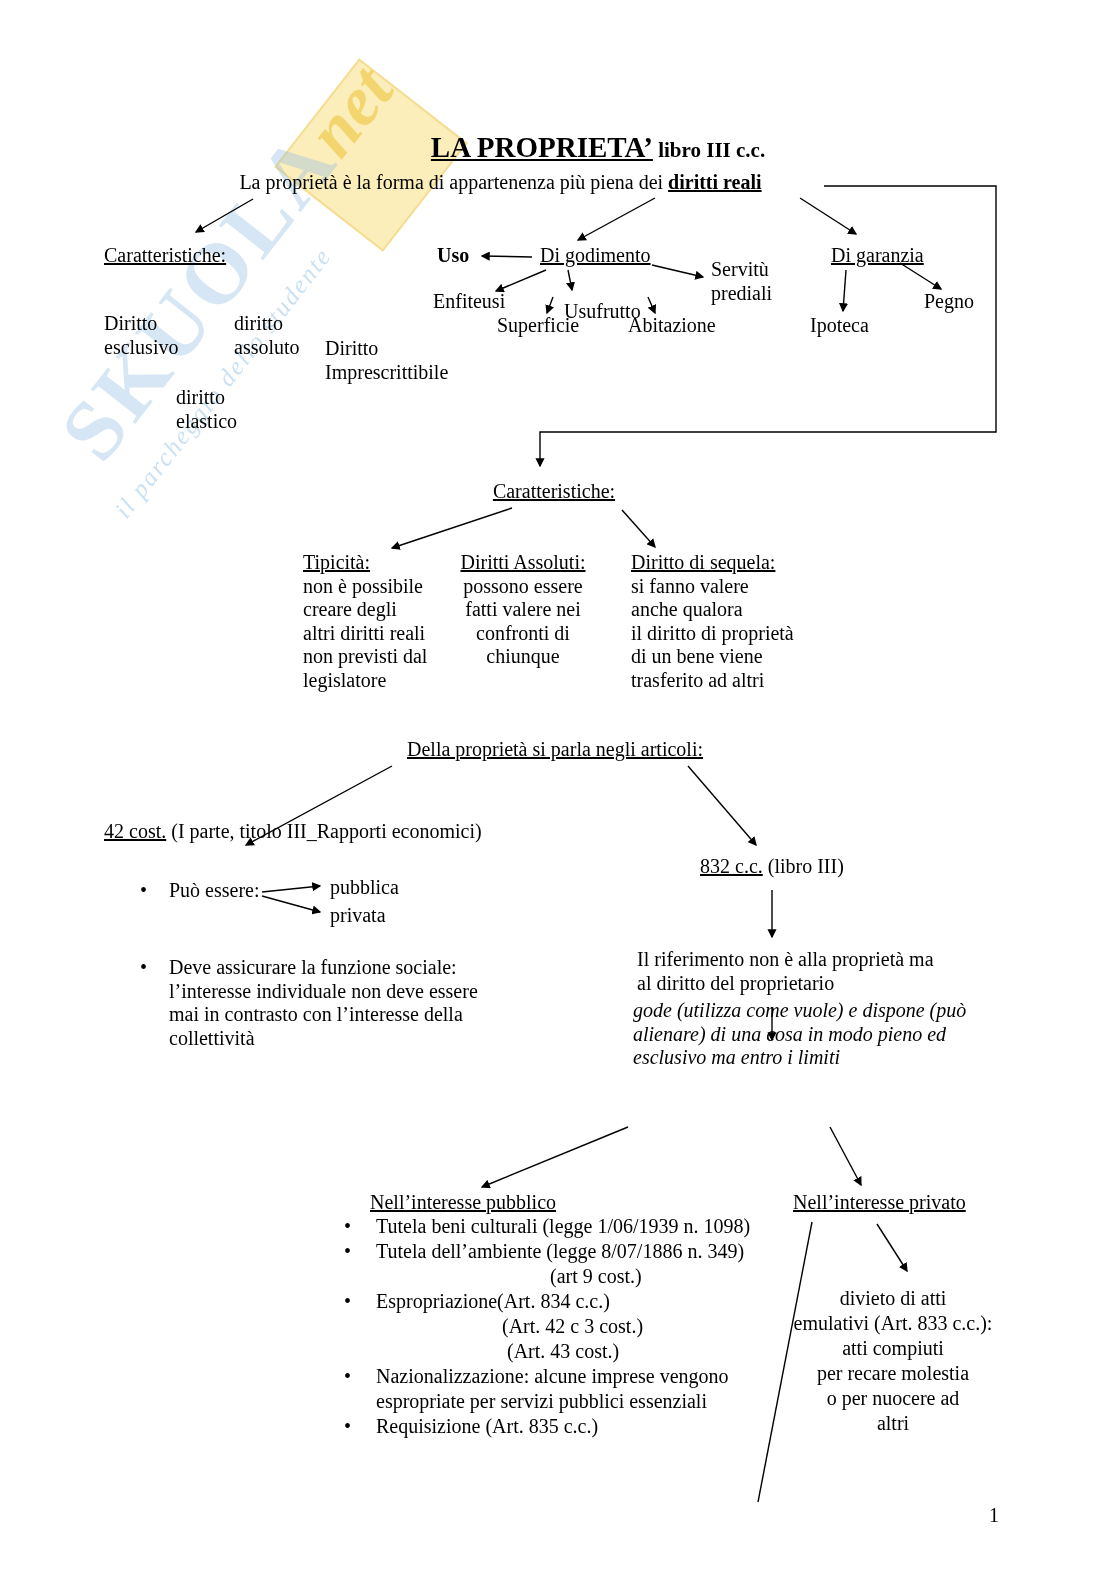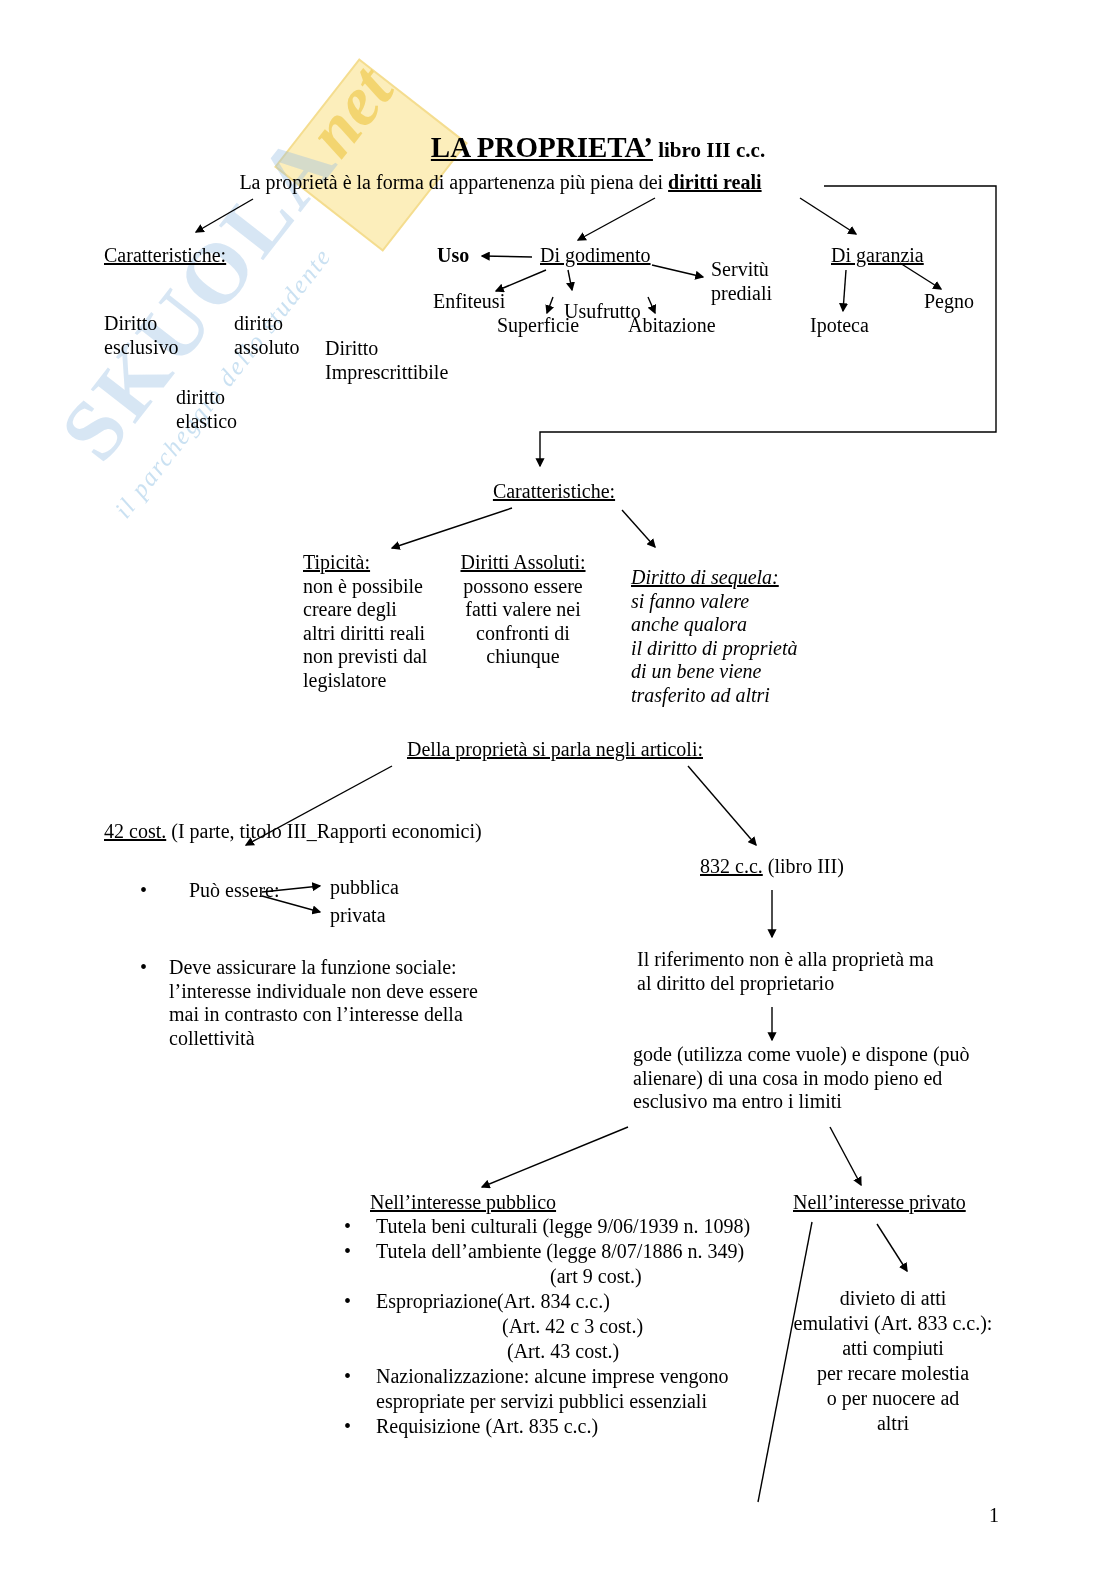--- a/index.html
+++ b/index.html
@@ -116,52 +116,52 @@
   </div>
 
   <div class="abs txt ctr" style="left:448px;top:551px;width:150px;">
     <div><span class="u">Diritti Assoluti:</span></div>
     <div class="pre">possono essere
 fatti valere nei
 confronti di
 chiunque</div>
   </div>
 
-  <div class="abs txt" style="left:631px;top:566px;width:195px;font-style:italic;">
+  <div class="abs txt" style="left:631px;top:551px;width:195px;">
     <div><span class="u">Diritto di sequela: </span></div>
     <div class="pre">si fanno valere
 anche qualora
 il diritto di proprietà
 di un bene viene
 trasferito ad altri</div>
   </div>
 
   <div class="abs txt ctr" style="left:0;top:738px;width:1110px;"><span class="u">Della proprietà si parla negli articoli:</span></div>
 
   <div class="abs txt" style="left:104px;top:820px;"><span class="u">42 cost.</span><span> (I parte, titolo III_Rapporti economici)</span></div>
   <span class="abs txt" style="left:140px;top:879px;">•</span>
-  <div class="abs txt" style="left:169px;top:879px;margin-left:20px;">Può essere:</div>
+  <div class="abs txt" style="left:169px;top:879px;">Può essere:</div>
   <div class="abs txt" style="left:330px;top:876px;">pubblica</div>
   <div class="abs txt" style="left:330px;top:904px;">privata</div>
   <span class="abs txt" style="left:140px;top:956px;">•</span>
   <div class="abs txt pre" style="left:169px;top:956px;width:360px;">Deve assicurare la funzione sociale:
 l’interesse individuale non deve essere
 mai in contrasto con l’interesse della
 collettività</div>
 
   <div class="abs txt" style="left:700px;top:855px;"><span class="u">832 c.c.</span><span> (libro III)</span></div>
   <div class="abs txt pre" style="left:637px;top:948px;">Il riferimento non è alla proprietà ma
 al diritto del proprietario</div>
-  <div class="abs txt pre" style="left:633px;top:1043px;">gode (utilizza come vuole) e dispone (può
+  <div class="abs txt pre" style="left:633px;top:999px;font-style:italic;">gode (utilizza come vuole) e dispone (può
 alienare) di una cosa in modo pieno ed
 esclusivo ma entro i limiti</div>
 
   <div class="abs txt" style="left:370px;top:1191px;"><span class="u">Nell’interesse pubblico</span></div>
   <div class="abs txt" style="left:330px;top:1214px;width:445px;">
-    <div class="li"><span class="blt">•</span><span>Tutela beni culturali (legge 9/06/1939 n. 1098)</span></div>
+    <div class="li"><span class="blt">•</span><span>Tutela beni culturali (legge 1/06/1939 n. 1098)</span></div>
     <div class="li"><span class="blt">•</span><span>Tutela dell’ambiente (legge 8/07/1886 n. 349)</span></div>
     <div class="row" style="padding-left:220px;">(art 9 cost.)</div>
     <div class="li"><span class="blt">•</span><span>Espropriazione(Art. 834 c.c.)</span></div>
     <div class="row" style="padding-left:172px;">(Art. 42 c 3 cost.)</div>
     <div class="row" style="padding-left:177px;">(Art. 43 cost.)</div>
     <div class="li"><span class="blt">•</span><span class="pre">Nazionalizzazione: alcune imprese vengono
 espropriate per servizi pubblici essenziali</span></div>
     <div class="li"><span class="blt">•</span><span>Requisizione (Art. 835 c.c.)</span></div>
   </div>
 

